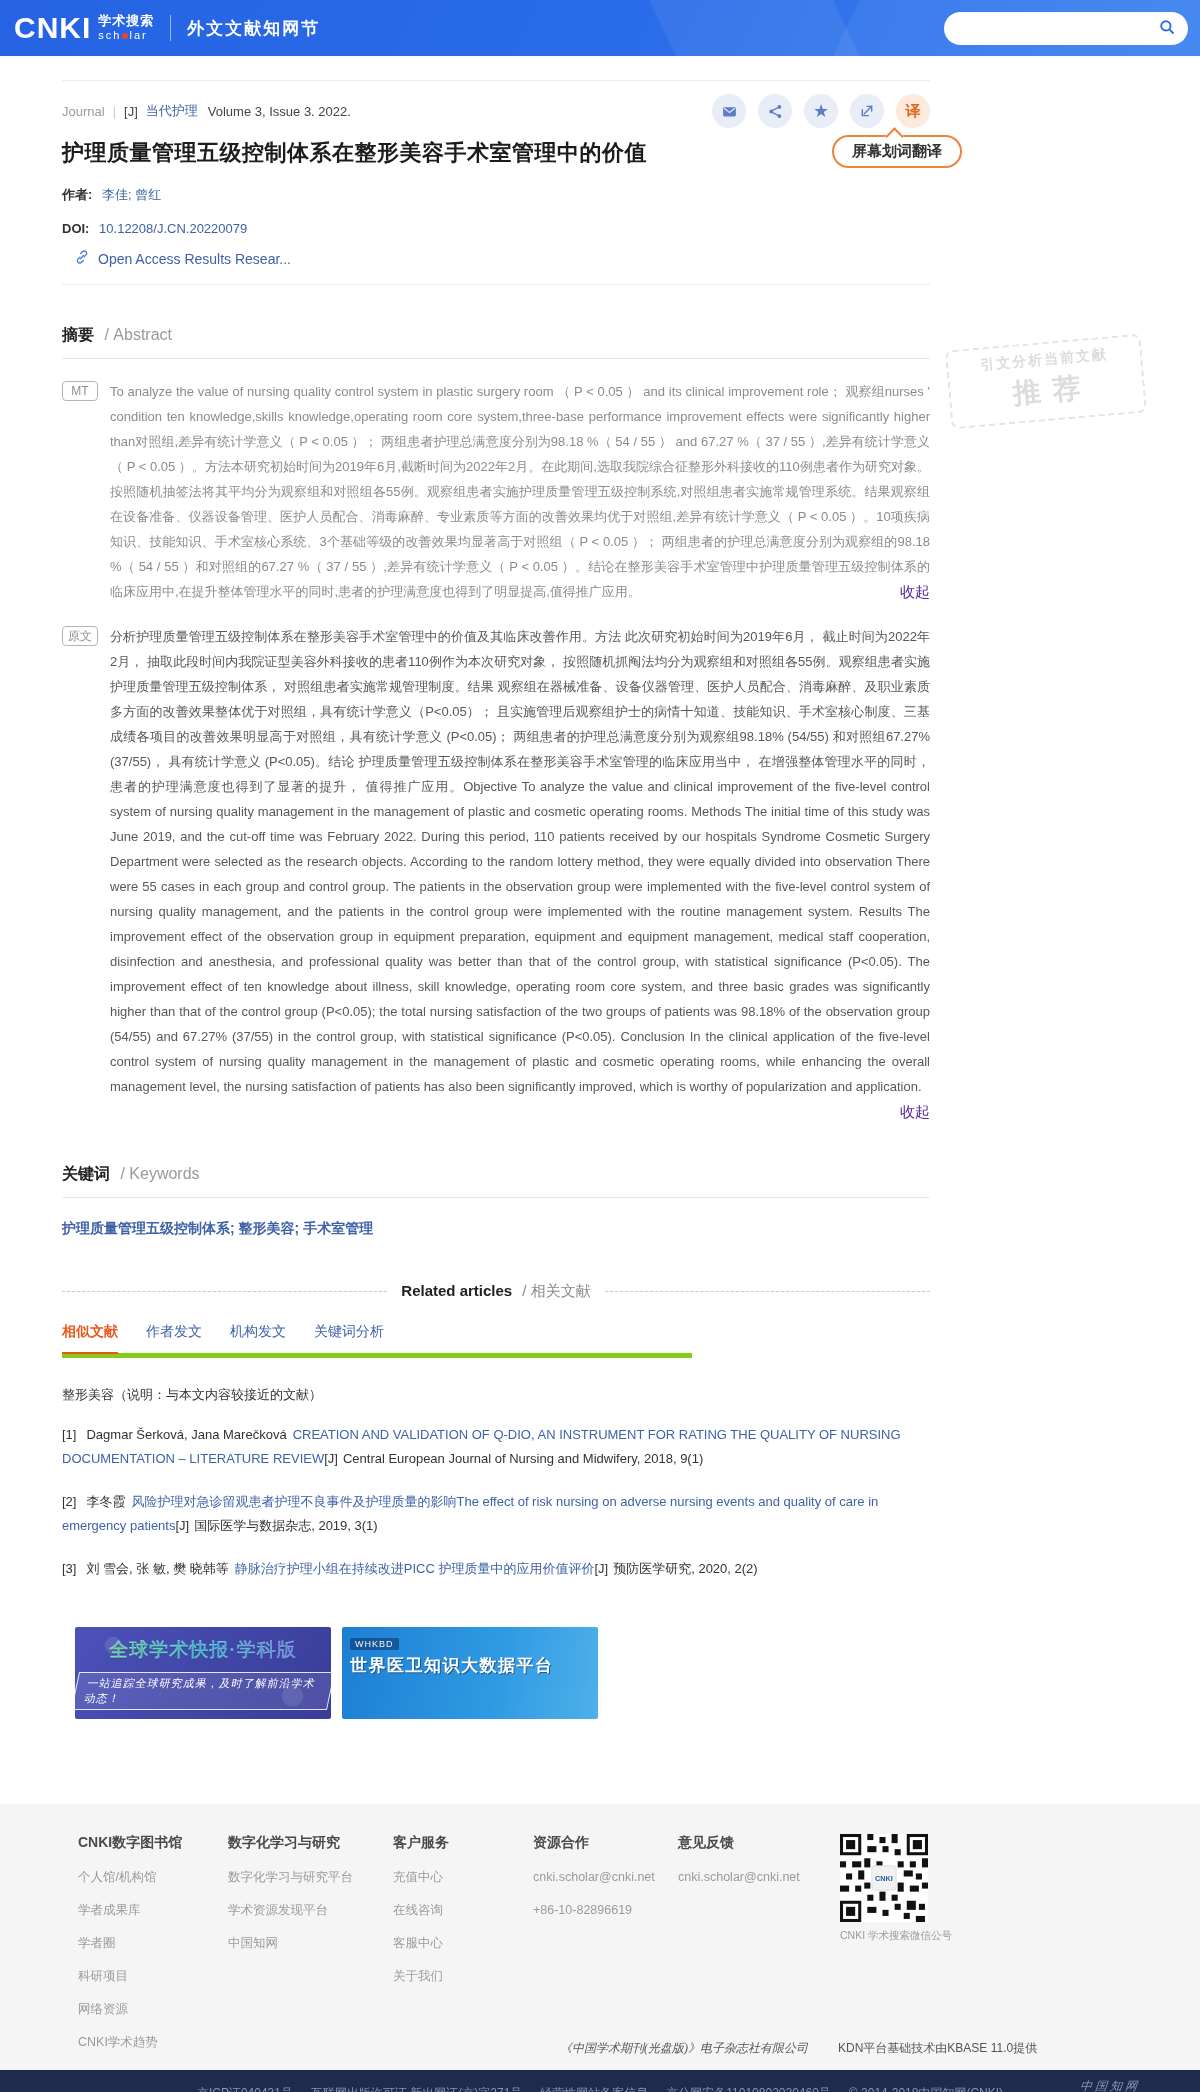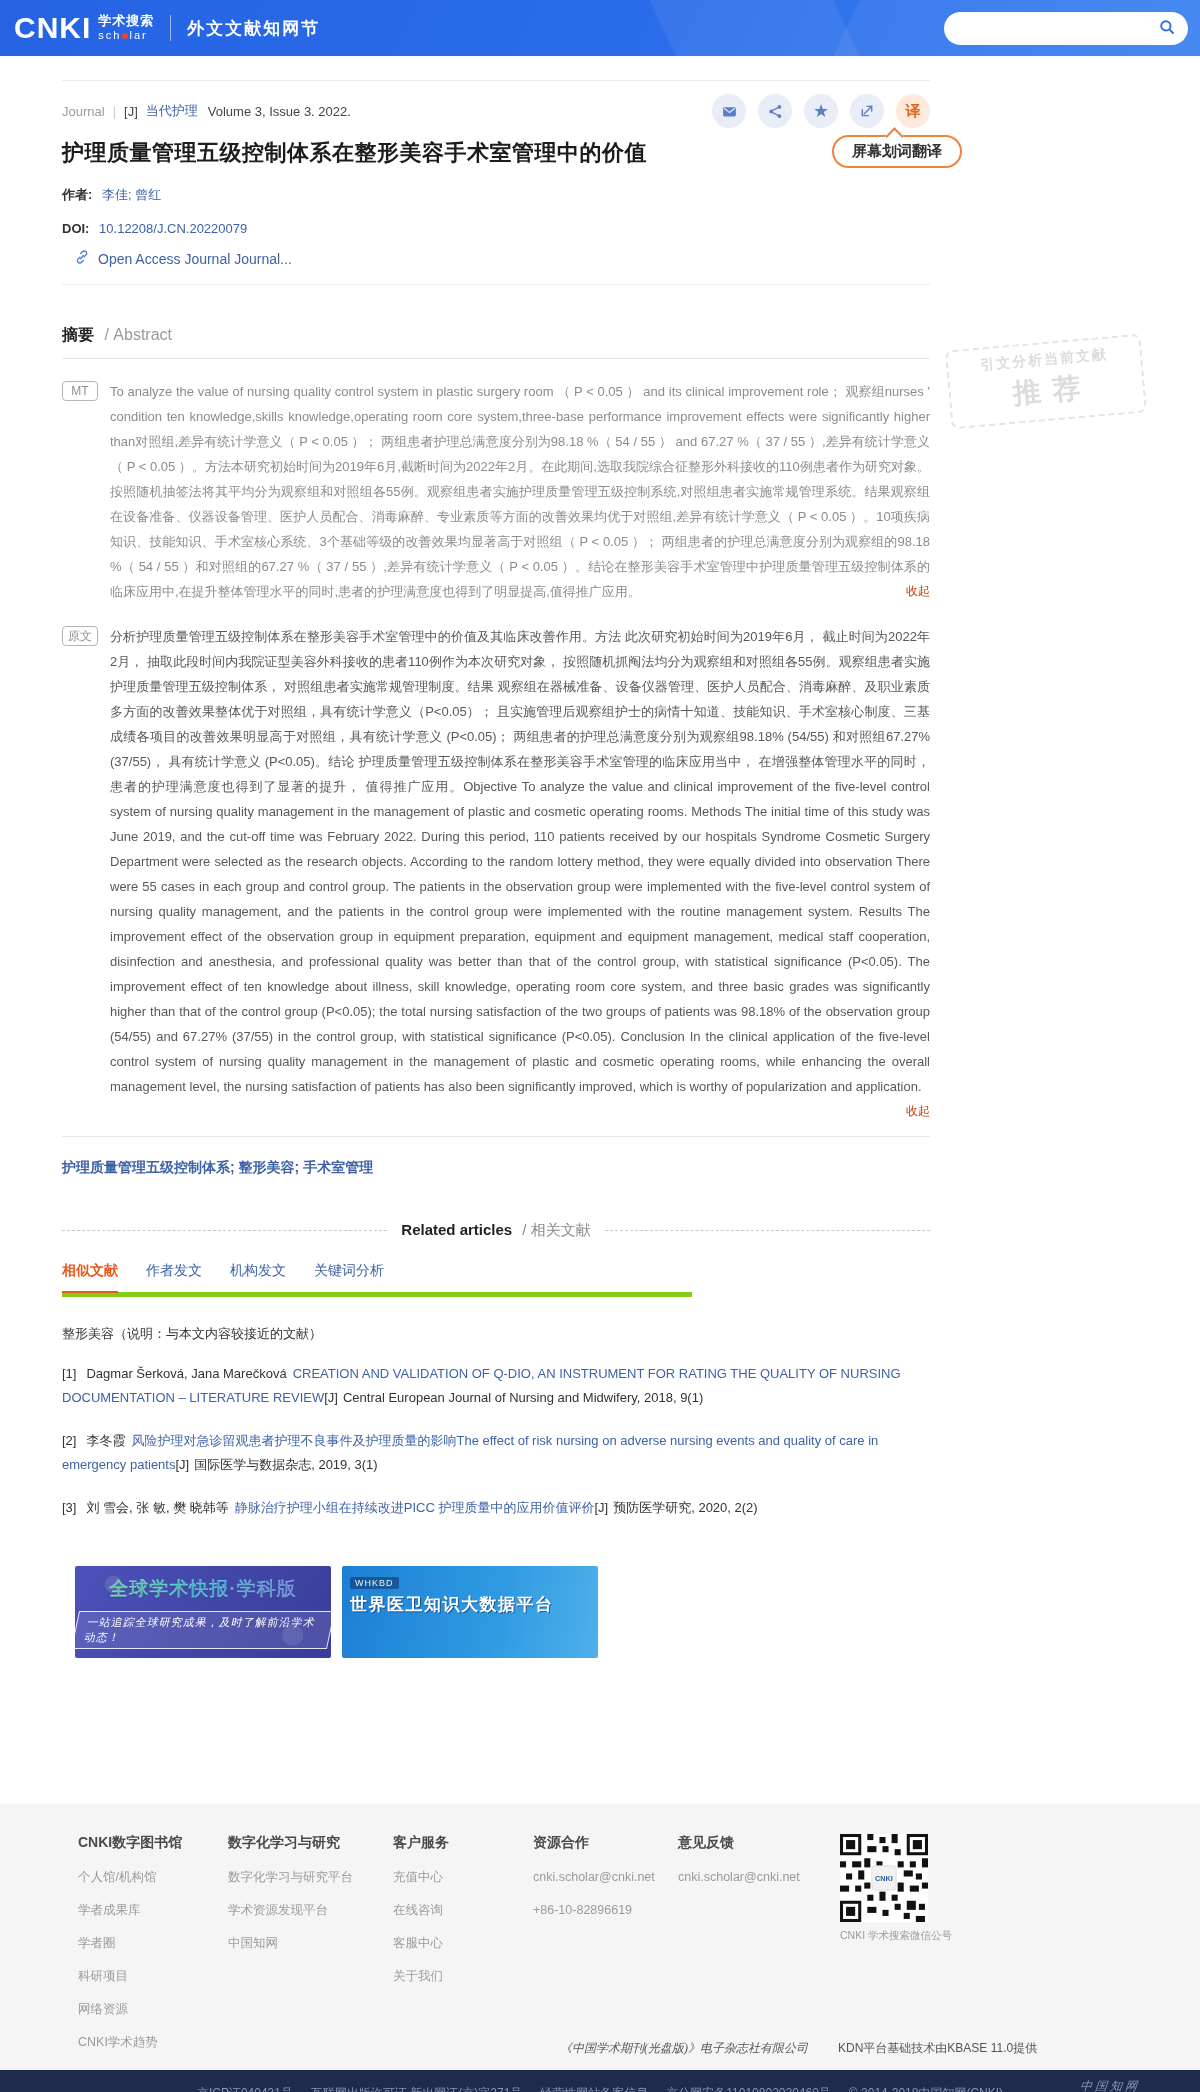--- a/index.html
+++ b/index.html
@@ -81,21 +81,21 @@
 
   .abs-row{ display:flex; margin-top:20px;}
   .abs-tag{
     flex:none; min-width:36px; height:20px; border:1px solid #b5b5b5; border-radius:4px;
     color:#8f8f8f; font-size:12px; text-align:center; line-height:19px; padding:0 4px;
     margin-right:12px; margin-top:2px;
   }
   .abs-text{ flex:1; font-size:13px; line-height:25px; text-align:justify;}
   .mt-text{ color:#8c8c8c;}
   .orig-text{ color:#595959;}
-  .collapse-link{ float:right; color:#c2410c; font-size:12px;}
+  .collapse-link{ float:right; color:#4c1d95; font-size:15px;}
 
   .kw-row{ margin-top:22px; font-size:14px; font-weight:bold; color:#3f62a7;}
 
   .rel-sep{ margin-top:44px; display:flex; align-items:center;}
   .rel-sep .dash{ flex:1; border-top:1px dashed #c9c9c9;}
   .rel-sep .txt{ padding:0 14px; font-size:15px;}
   .rel-sep .en{ color:#222; font-weight:bold;}
   .rel-sep .zh{ color:#8a8a8a; margin-left:6px;}
 
   .rel-tabs{ margin-top:22px; width:630px; border-bottom:5px solid #84cc16; display:flex; gap:28px; font-size:14px;}
@@ -243,21 +243,21 @@
     </div>
 
     <div class="oa-row">
       <span>
         <svg width="16" height="16" viewBox="0 0 24 24" fill="none" stroke="#4a7bd0" stroke-width="2" stroke-linecap="round">
           <path d="M9.5 14.5 L14.5 9.5"></path>
           <path d="M8.8 12.2 L6.2 14.8 a3.6 3.6 0 0 0 5.1 5.1 L13.9 17.3"></path>
           <path d="M15.2 11.8 L17.8 9.2 a3.6 3.6 0 0 0 -5.1 -5.1 L10.1 6.7"></path>
         </svg>
       </span>
-      <a class="oa-link">Open Access Journal Journal...</a>
+      <a class="oa-link">Open Access Results Resear...</a>
     </div>
 
     <div class="sec-head">
       <span class="zh">摘要</span>
       <span class="en">/ Abstract</span>
     </div>
     <div class="sec-hr"></div>
 
     <div class="abs-row">
       <span class="abs-tag">MT</span>
@@ -268,20 +268,24 @@
     </div>
 
     <div class="abs-row">
       <span class="abs-tag">原文</span>
       <div class="abs-text orig-text">
         <span>分析护理质量管理五级控制体系在整形美容手术室管理中的价值及其临床改善作用。方法 此次研究初始时间为2019年6月， 截止时间为2022年2月， 抽取此段时间内我院证型美容外科接收的患者110例作为本次研究对象， 按照随机抓阄法均分为观察组和对照组各55例。观察组患者实施护理质量管理五级控制体系， 对照组患者实施常规管理制度。结果 观察组在器械准备、设备仪器管理、医护人员配合、消毒麻醉、及职业素质多方面的改善效果整体优于对照组，具有统计学意义（P&lt;0.05）； 且实施管理后观察组护士的病情十知道、技能知识、手术室核心制度、三基成绩各项目的改善效果明显高于对照组，具有统计学意义 (P&lt;0.05)； 两组患者的护理总满意度分别为观察组98.18% (54/55) 和对照组67.27% (37/55)， 具有统计学意义 (P&lt;0.05)。结论 护理质量管理五级控制体系在整形美容手术室管理的临床应用当中， 在增强整体管理水平的同时， 患者的护理满意度也得到了显著的提升， 值得推广应用。Objective To analyze the value and clinical improvement of the five-level control system of nursing quality management in the management of plastic and cosmetic operating rooms. Methods The initial time of this study was June 2019, and the cut-off time was February 2022. During this period, 110 patients received by our hospitals Syndrome Cosmetic Surgery Department were selected as the research objects. According to the random lottery method, they were equally divided into observation There were 55 cases in each group and control group. The patients in the observation group were implemented with the five-level control system of nursing quality management, and the patients in the control group were implemented with the routine management system. Results The improvement effect of the observation group in equipment preparation, equipment and equipment management, medical staff cooperation, disinfection and anesthesia, and professional quality was better than that of the control group, with statistical significance (P&lt;0.05). The improvement effect of ten knowledge about illness, skill knowledge, operating room core system, and three basic grades was significantly higher than that of the control group (P&lt;0.05); the total nursing satisfaction of the two groups of patients was 98.18% of the observation group (54/55) and 67.27% (37/55) in the control group, with statistical significance (P&lt;0.05). Conclusion In the clinical application of the five-level control system of nursing quality management in the management of plastic and cosmetic operating rooms, while enhancing the overall management level, the nursing satisfaction of patients has also been significantly improved, which is worthy of popularization and application.</span>
         <a class="collapse-link">收起</a>
       </div>
     </div>
 
+    <div class="sec-head">
+      <span class="zh">关键词</span>
+      <span class="en">/ Keywords</span>
+    </div>
     <div class="sec-hr"></div>
     <div class="kw-row">
       <a style="color:#3f62a7;">护理质量管理五级控制体系</a><span>; </span>
       <a style="color:#3f62a7;">整形美容</a><span>; </span>
       <a style="color:#3f62a7;">手术室管理</a>
     </div>
 
     <div class="rel-sep">
       <span class="dash"></span>
       <span class="txt">

